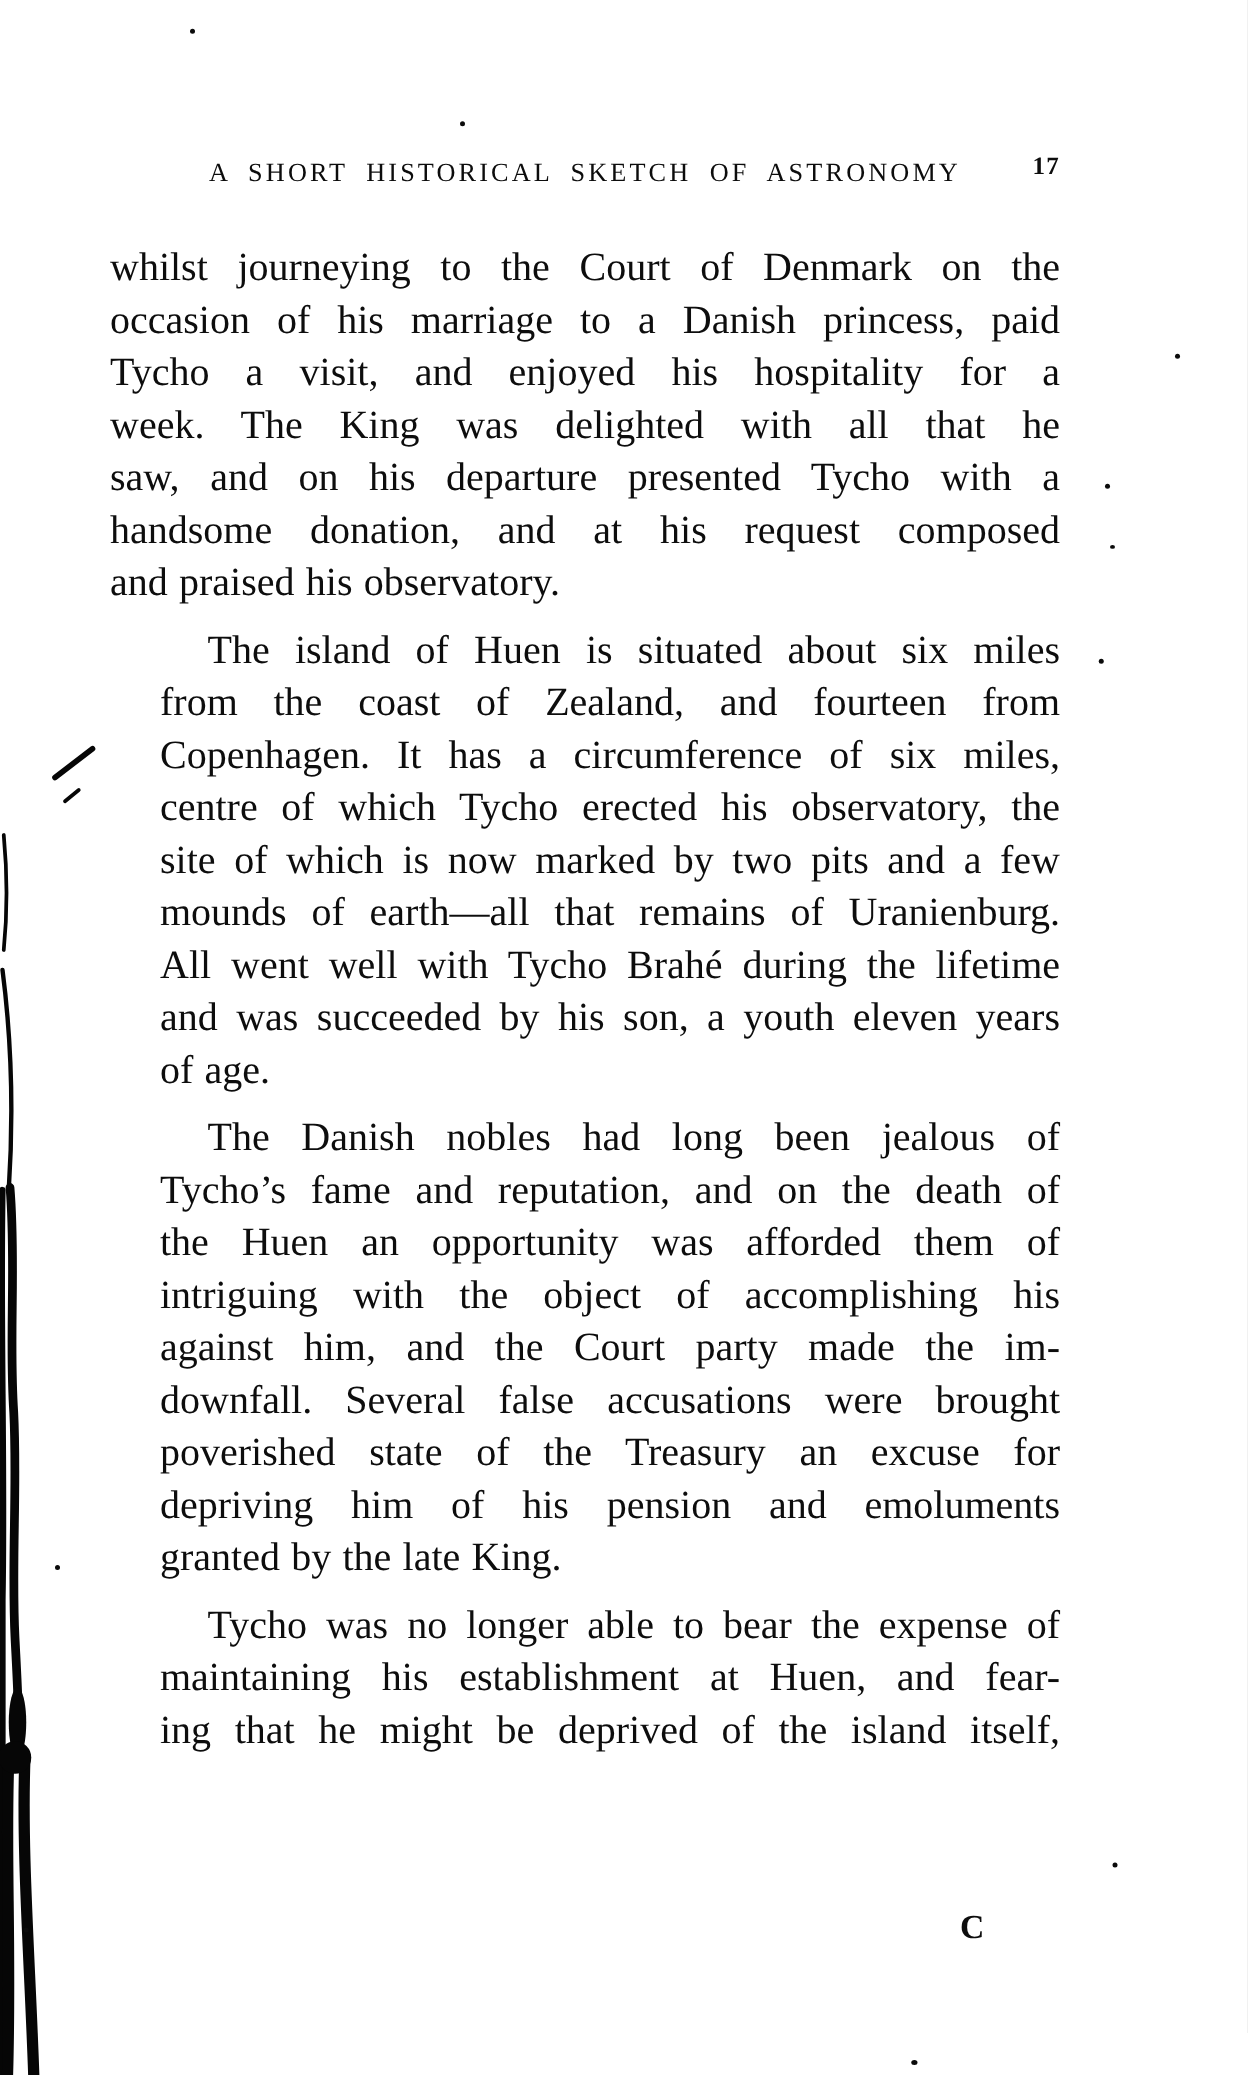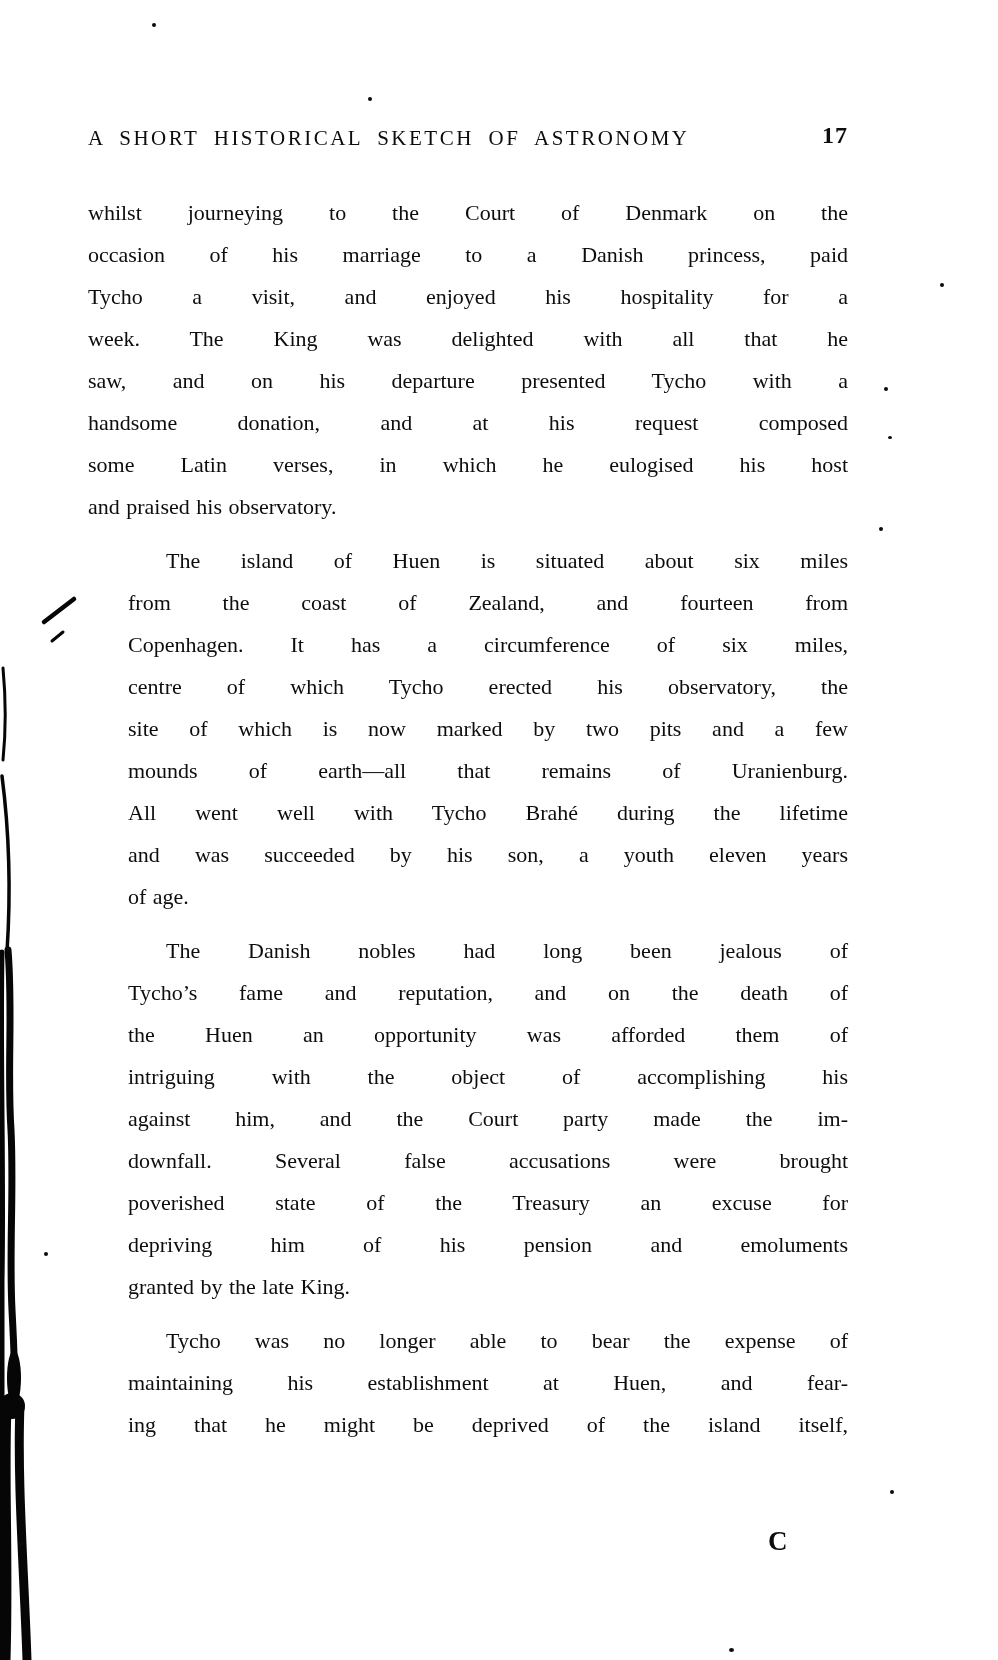--- a/index.html
+++ b/index.html
@@ -15,46 +15,47 @@
   .running-header {
     position: absolute;
     left: 88px;
     top: 122px;
     width: 760px;
     height: 34px;
   }
   .header-title {
     position: absolute;
     left: 0; right: 0;
+    text-align: center;
     top: 4px;
     font-size: 21px;
     letter-spacing: 2.5px;
     word-spacing: 7px;
     white-space: nowrap;
     color: #0c0c0c;
   }
   .page-number {
     position: absolute;
     right: 0;
     top: 0;
-    font-size: 24px;
+    font-size: 20px;
     font-weight: bold;
     letter-spacing: 1px;
     margin-left: 12px;
   }
   .text-block {
     position: absolute;
     left: 88px;
     top: 192px;
     width: 760px;
   }
   .para { margin: 0; }
   .para + .para { margin-top: 12px; margin-left: 40px; }
   .line {
-    font-size: 22px;
+    font-size: 32px;
     line-height: 42px;
     text-align: justify;
     text-align-last: justify;
     word-spacing: 1px;
     white-space: normal;
   }
   .para.indent .line:first-child { text-indent: 38px; }
   .line.lastline { text-align-last: left; }
   .signature-mark {
     position: absolute;
@@ -100,21 +101,20 @@
   </div>
 
   <div class="text-block">
       <div class="para">
         <div class="line">whilst journeying to the Court of Denmark on the</div>
         <div class="line">occasion of his marriage to a Danish princess, paid</div>
         <div class="line">Tycho a visit, and enjoyed his hospitality for a</div>
         <div class="line">week.  The King was delighted with all that he</div>
         <div class="line">saw, and on his departure presented Tycho with a</div>
         <div class="line">handsome donation, and at his request composed</div>
-        <div class="line">some Latin verses, in which he eulogised his host</div>
         <div class="line lastline">and praised his observatory.</div>
       </div>
       <div class="para indent">
         <div class="line">The island of Huen is situated about six miles</div>
         <div class="line">from the coast of Zealand, and fourteen from</div>
         <div class="line">Copenhagen.  It has a circumference of six miles,</div>
         <div class="line">centre of which Tycho erected his observatory, the</div>
         <div class="line">site of which is now marked by two pits and a few</div>
         <div class="line">mounds of earth—all that remains of Uranienburg.</div>
         <div class="line">All went well with Tycho Brahé during the lifetime</div>

